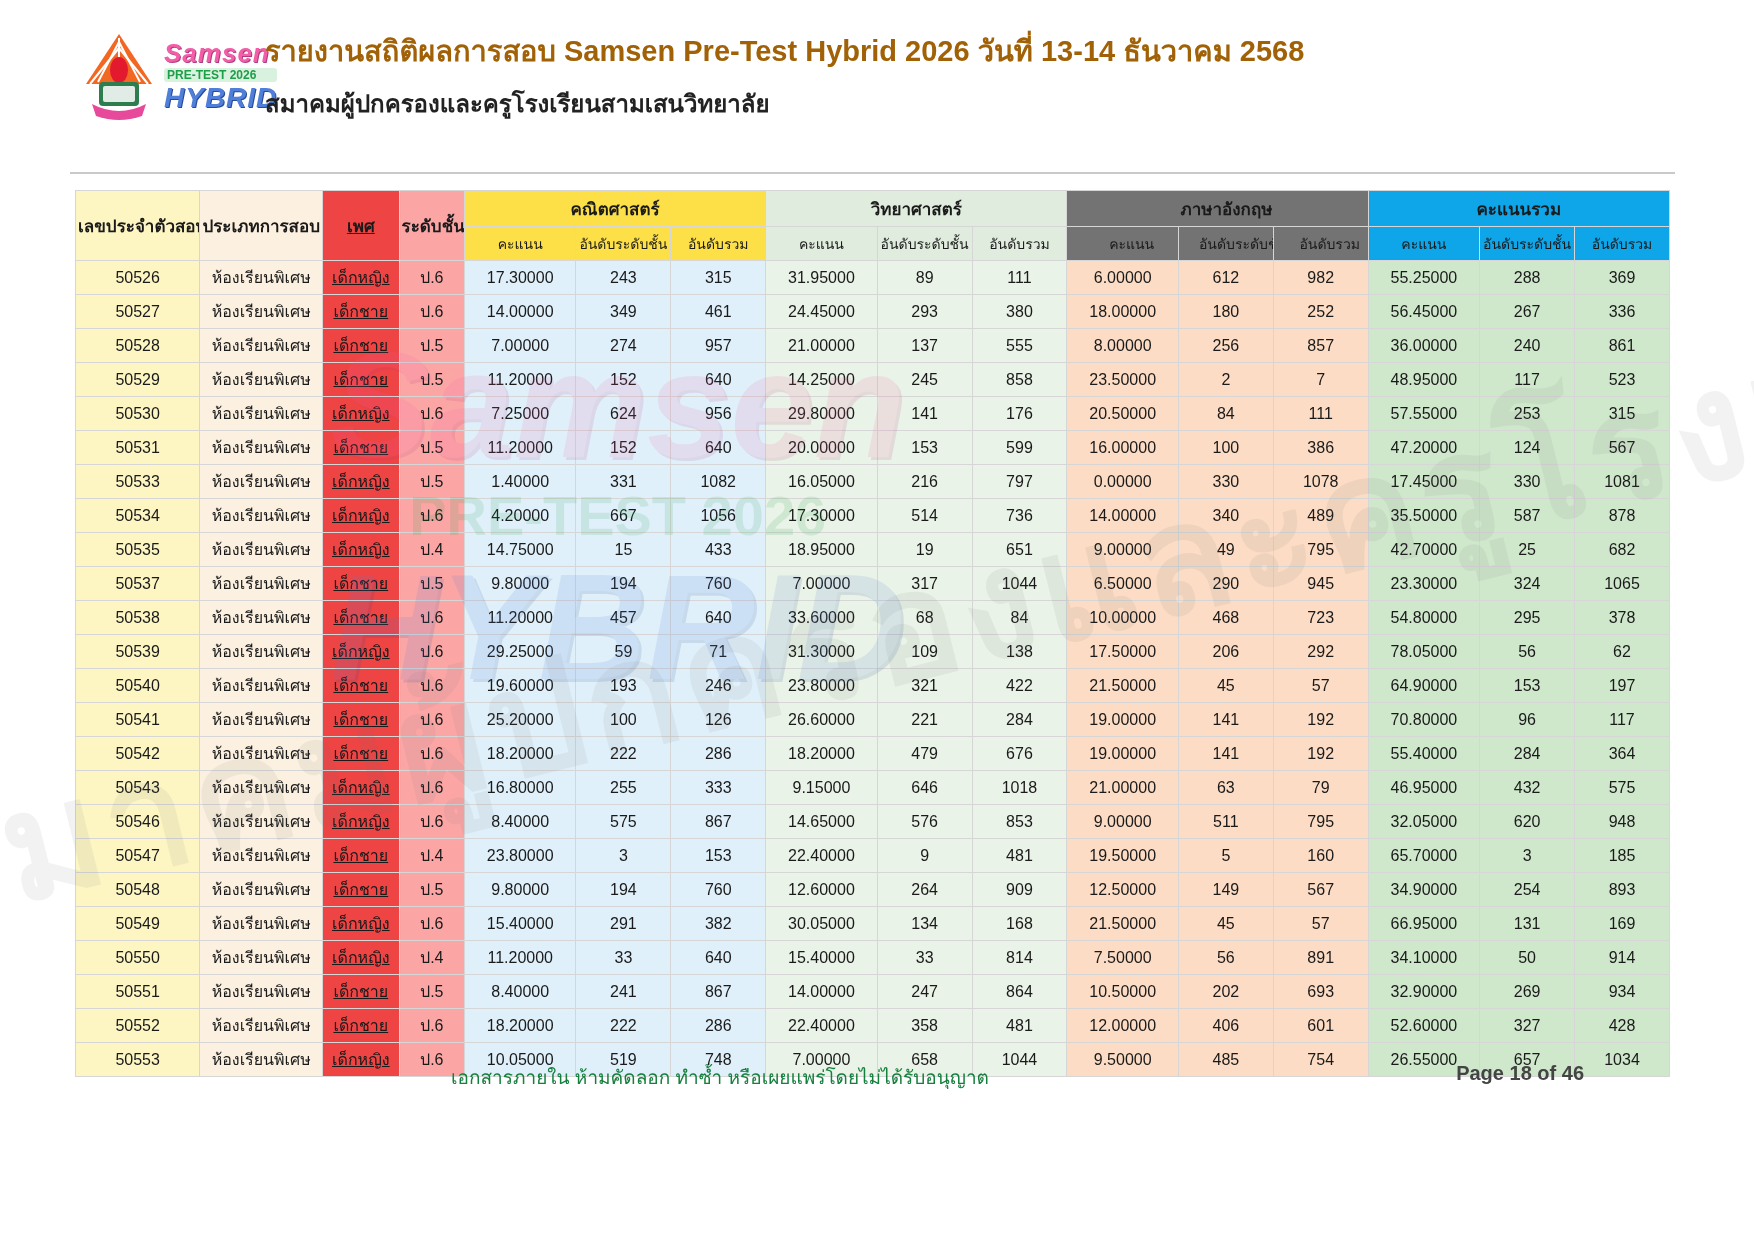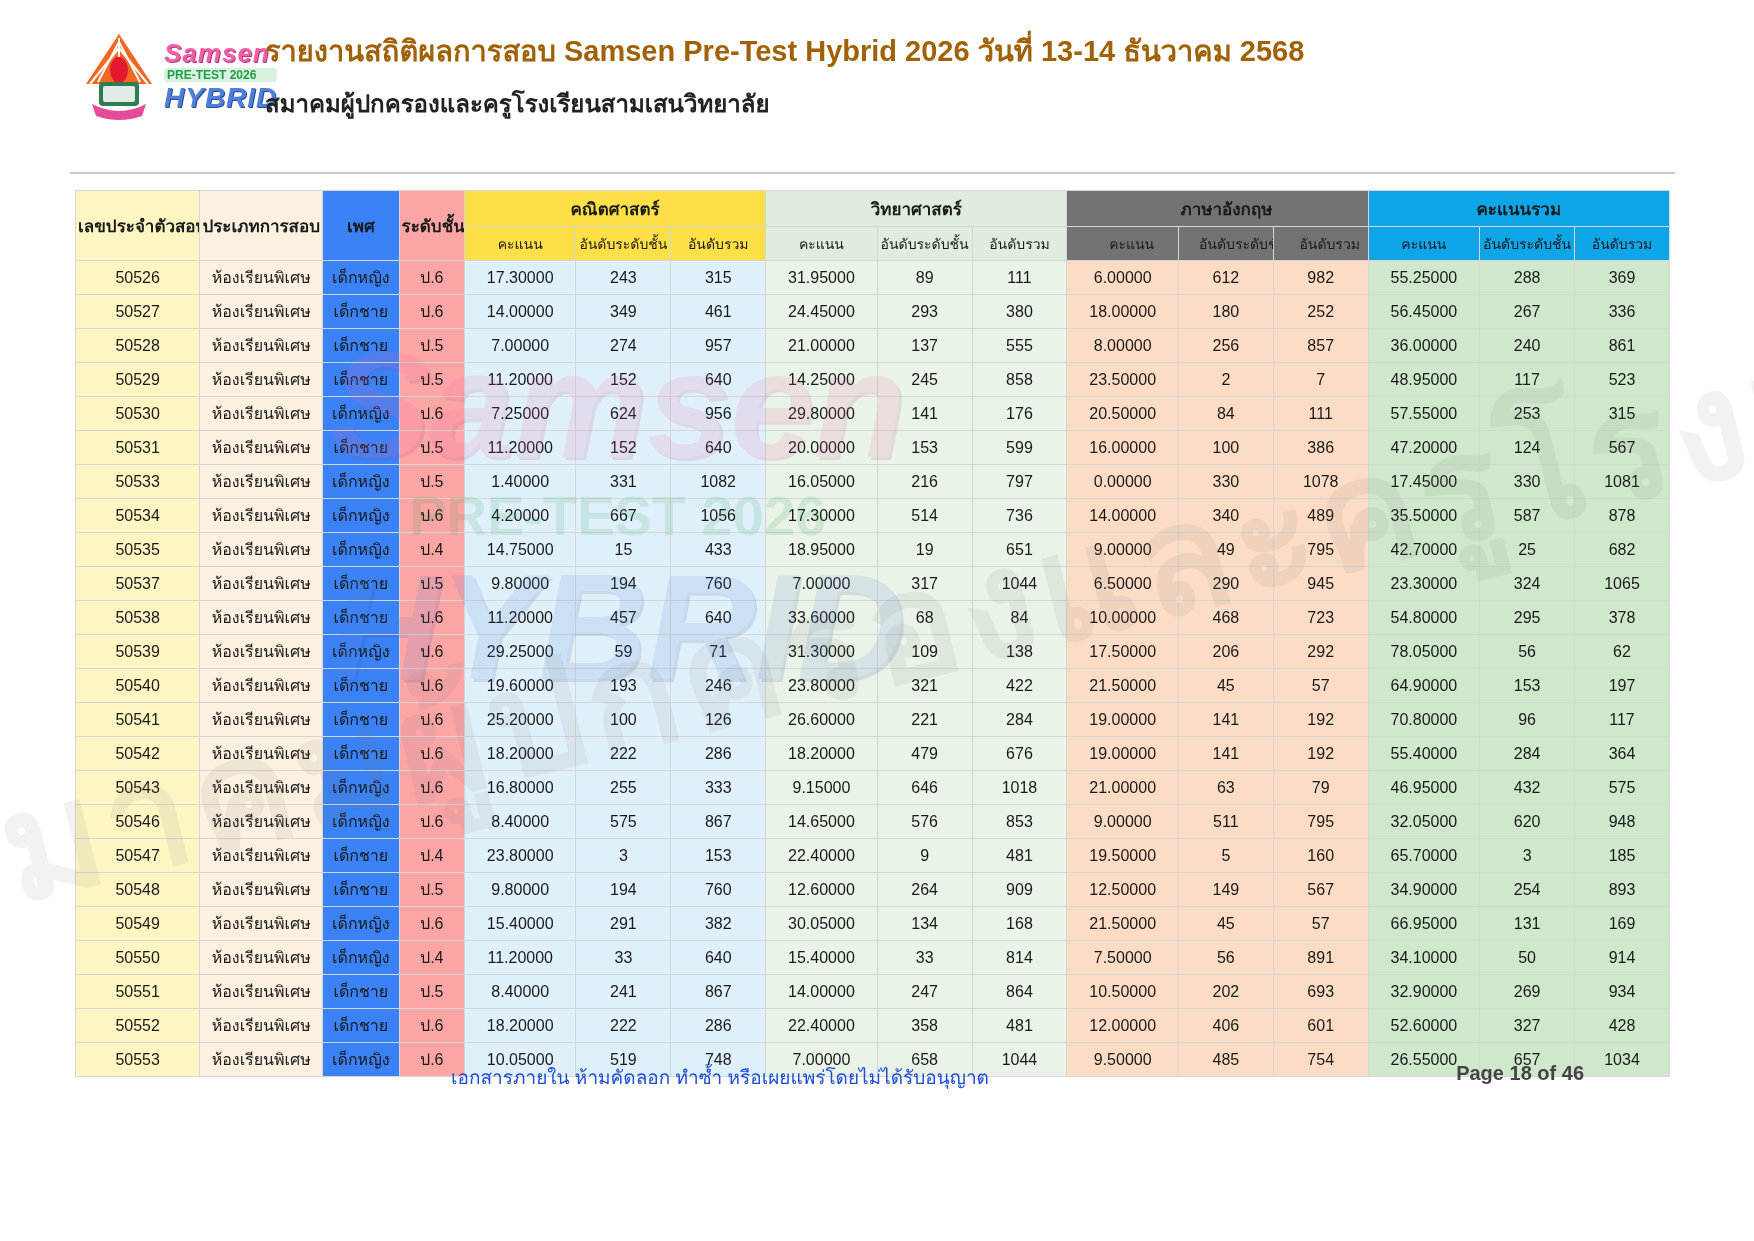--- a/index.html
+++ b/index.html
@@ -24,34 +24,34 @@
   
   .table-wrap{position:absolute;top:190px;left:75px;width:1595px;}
   table.results{border-collapse:collapse;width:100%;table-layout:fixed;border:1px solid #c9c9c9;}
   th,td{border:1px solid #d6d6d6;text-align:center;vertical-align:middle;padding:0 2px;overflow:hidden;white-space:nowrap;}
   thead tr.group-row th{height:35px;font-size:17px;font-weight:bold;}
   thead tr.sub-row th{height:33px;font-size:14px;font-weight:normal;}
   tbody td{height:33px;font-size:16px;}
 
   .c-id{background:#fdf6c3;}
   .c-type{background:#fcf1e0;}
-  .c-gender{background:#3b82f6;}
+  .c-gender{background:#ef4444;text-decoration:underline;}
   .c-grade{background:#fca5a5;}
   tbody .g-math{background:#e0f0fa;}  thead .g-math{background:#fde047;}
   tbody .g-sci{background:#eaf3e7;}   thead .g-sci{background:#e0ecdd;}
   tbody .g-eng{background:#fcdcc4;}   thead .g-eng{background:#737373;padding-left:20px;}
   tbody .g-total{background:#cfe8cc;} thead .g-total{background:#0ea5e9;}
   thead th.c-id,thead th.c-type,thead th.c-gender,thead th.c-grade{font-size:17px;font-weight:bold;}
 
   col.w-id{width:7.8%;} col.w-type{width:7.7%;} col.w-gender{width:4.8%;} col.w-grade{width:4.1%;}
   col.w-score{width:7.0%;} col.w-rank{width:5.95%;}
 
   
   .footer{position:absolute;top:1062px;left:0;width:1754px;height:40px;}
-  .notice{position:absolute;left:0;width:1440px;text-align:center;font-size:19px;color:#1d4ed8;}
+  .notice{position:absolute;left:0;width:1440px;text-align:center;font-size:19px;color:#15803d;}
   .page-number{position:absolute;right:170px;top:0;font-size:20px;font-weight:bold;color:#444;text-align:right;}
 
   
   .wm{pointer-events:none;position:absolute;z-index:6;}
   .wm-text{top:760px;left:-120px;transform:rotate(-14deg);transform-origin:left top;font-size:150px;font-weight:bold;color:rgba(110,110,110,0.09);white-space:nowrap;letter-spacing:6px;}
   .wm-logo{top:330px;left:330px;opacity:0.13;text-align:center;line-height:1;}
   .wm-logo .l1{font-size:150px;font-weight:bold;font-style:italic;color:#f25fa8;text-shadow:3px 3px 0 #b03a7e;}
   .wm-logo .l2{font-size:56px;font-weight:bold;color:#1e9e48;margin:8px 0;}
   .wm-logo .l3{font-size:150px;font-weight:bold;font-style:italic;color:#4f7fd9;text-shadow:3px 3px 0 #274b94;}
 </style>

